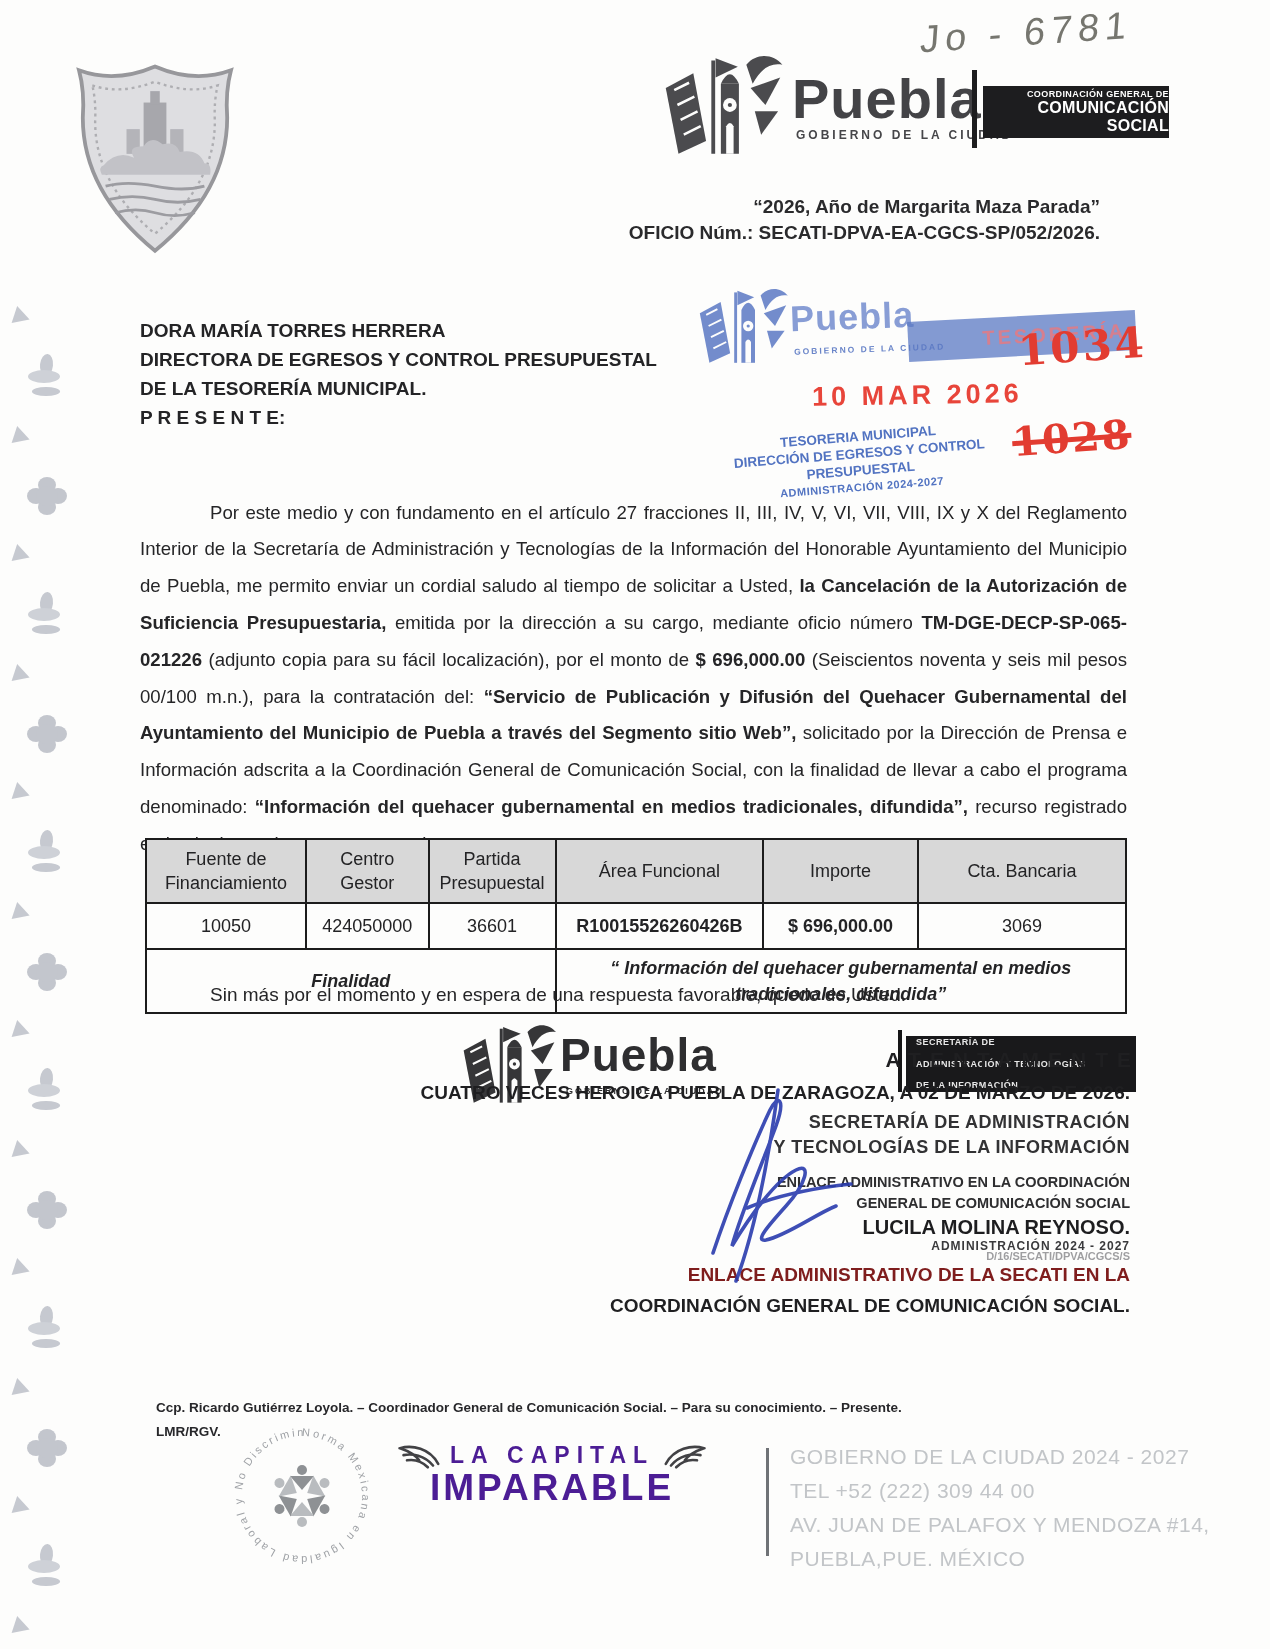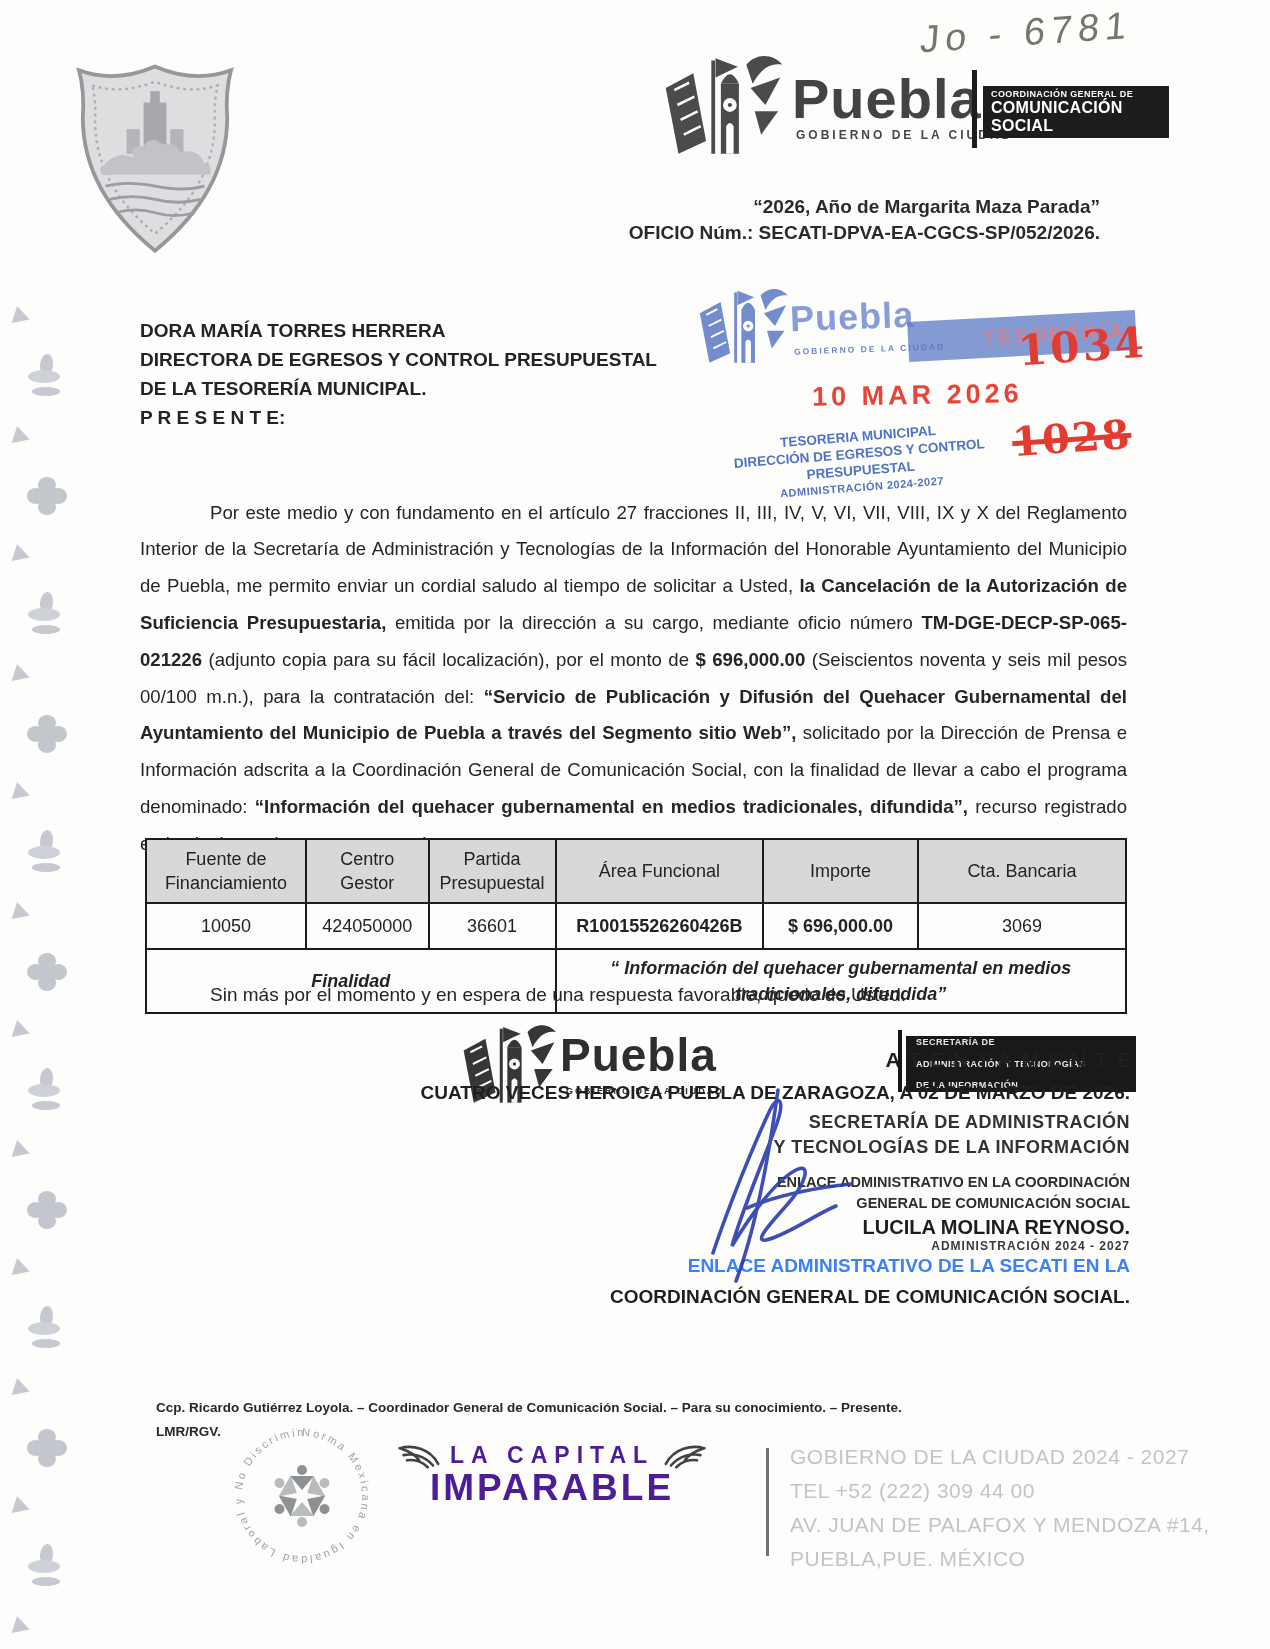--- a/index.html
+++ b/index.html
@@ -23,21 +23,21 @@
 
   
   .crest{left:60px;top:36px;width:190px;height:230px;}
 
   
   .hlogo-icon{left:648px;top:52px;width:150px;height:106px;color:#4b4b4e;}
   .hlogo-word{left:792px;top:66px;font-size:56px;font-weight:700;color:#434346;letter-spacing:1px;}
   .hlogo-sub{left:796px;top:128px;font-size:12px;font-weight:700;letter-spacing:3px;color:#464649;}
   .hbar{left:972px;top:70px;width:5px;height:78px;background:#1d1d1f;}
   .hbadge{left:983px;top:86px;width:186px;height:52px;background:#1d1d1f;color:#fff;
-          display:flex;flex-direction:column;justify-content:center;padding-left:8px;box-sizing:border-box;}
+          display:flex;flex-direction:column;justify-content:center;padding-left:8px;box-sizing:border-box;text-align:right;}
   .hbadge .l1{font-size:9px;font-weight:700;letter-spacing:.4px;}
   .hbadge .l2{font-size:16px;font-weight:700;letter-spacing:.3px;}
 
   .handwritten{left:920px;top:8px;width:300px;font-size:38px;color:#76766f;letter-spacing:6px;
           transform:rotate(-4deg) skewX(-8deg);font-weight:400;}
 
   .legend{left:0;top:196px;width:1100px;text-align:right;font-size:19px;font-weight:700;color:#2a2a2c;}
   .oficio{left:0;top:222px;width:1100px;text-align:right;font-size:19px;font-weight:700;color:#2a2a2c;}
 
   
@@ -81,21 +81,21 @@
   .sg-badge div{font-size:9px;font-weight:700;letter-spacing:.5px;}
   .atent{left:420px;top:1048px;width:720px;text-align:right;font-size:21px;font-weight:700;
           letter-spacing:9px;color:#1f1f21;}
   .sigblock{left:140px;top:1082px;width:990px;text-align:right;}
   .sig-city{font-size:19px;font-weight:700;color:#1f1f21;}
   .sig-sec{margin-top:6px;font-size:18px;font-weight:700;color:#323234;line-height:25px;letter-spacing:.5px;}
   .sig-enl{margin-top:12px;font-size:14.5px;font-weight:700;color:#2e2e30;line-height:21px;}
   .sig-name{margin-top:2px;font-size:20px;font-weight:700;color:#1d1d1f;}
   .sig-admin{font-size:12px;font-weight:700;color:#3a3a3c;letter-spacing:1px;}
   .sig-faint{font-size:11px;font-weight:700;color:#515156;opacity:.55;margin-top:-3px;}
-  .sig-role{font-size:19px;font-weight:700;color:#3b82f6;margin-top:2px;}
+  .sig-role{font-size:19px;font-weight:700;color:#7f1d1d;margin-top:2px;}
   .sig-role2{font-size:19px;font-weight:700;color:#1f1f21;margin-top:9px;}
   .signature-svg{left:655px;top:1088px;width:330px;height:195px;}
 
   
   .cc{left:140px;top:1396px;font-size:13.5px;font-weight:700;color:#27272a;line-height:24px;margin-left:16px;}
 
   
   .seal{left:222px;top:1416px;width:160px;height:160px;}
   .cap{left:392px;top:1442px;width:320px;text-align:center;color:#4c1d95;}
   .cap-row1{display:flex;align-items:center;justify-content:center;gap:8px;}
@@ -266,20 +266,21 @@
     <div class="sig-sec">
         <div>SECRETARÍA DE ADMINISTRACIÓN</div>
         <div>Y TECNOLOGÍAS DE LA INFORMACIÓN</div>
       </div>
     <div class="sig-enl">
         <div>ENLACE ADMINISTRATIVO EN LA COORDINACIÓN</div>
         <div>GENERAL DE COMUNICACIÓN SOCIAL</div>
       </div>
     <div class="sig-name">LUCILA MOLINA REYNOSO.</div>
     <div class="sig-admin">ADMINISTRACIÓN  2024 - 2027</div>
+    <div class="sig-faint">D/16/SECATI/DPVA/CGCS/S</div>
     <div class="sig-role">ENLACE ADMINISTRATIVO DE LA SECATI EN LA</div>
     <div class="sig-role2">COORDINACIÓN GENERAL DE COMUNICACIÓN SOCIAL.</div>
   </div>
 
   <svg class="abs signature-svg" viewBox="0 0 330 195">
     <g fill="none" stroke="#2a3cae" stroke-width="3.6" stroke-linecap="round" opacity="0.9">
       <path d="M58 165 C73 120 98 58 115 22 C123 6 131 10 121 38 C107 76 85 128 77 158 C95 128 121 92 141 82 C157 74 151 96 131 118 C113 138 99 154 111 152 C131 148 161 126 181 118"></path>
       <path d="M123 2 C115 60 101 140 81 193"></path>
       <path d="M92 120 C120 108 160 100 196 96"></path>
     </g>

